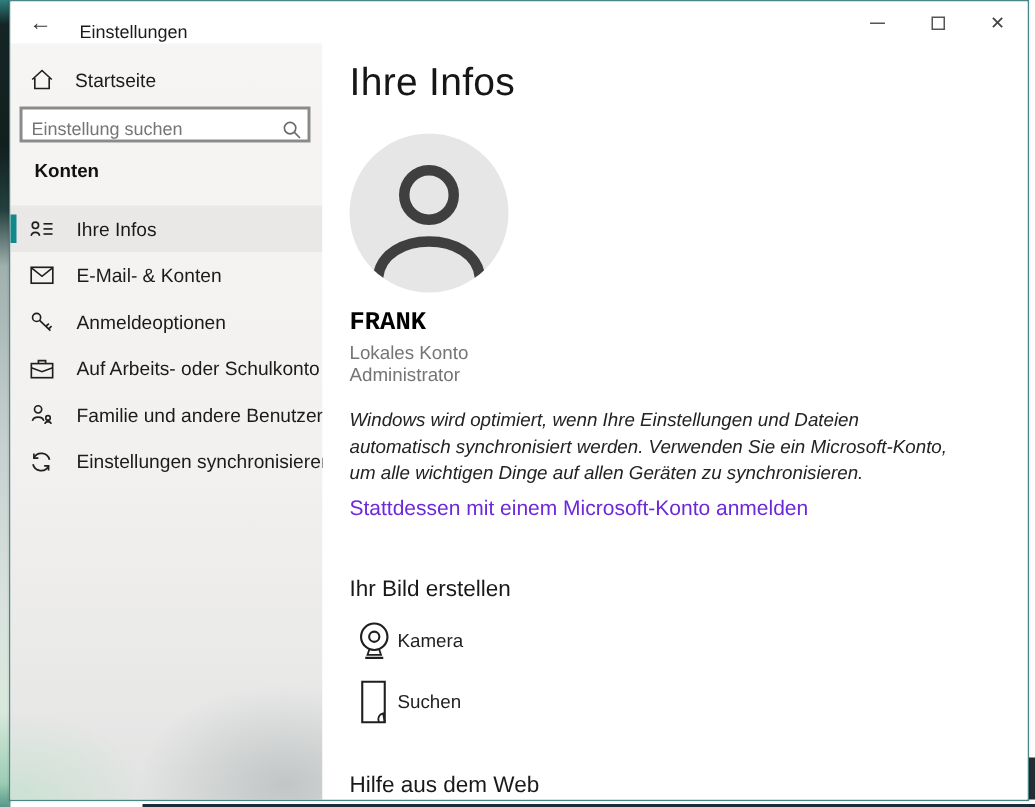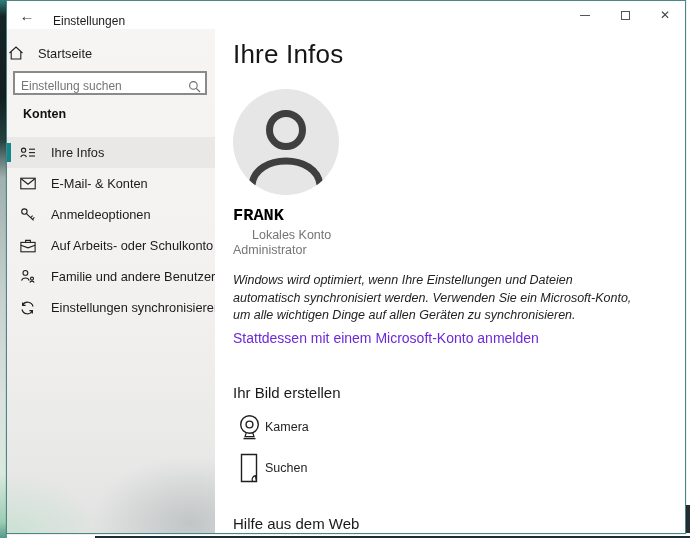--- a/index.html
+++ b/index.html
@@ -35,21 +35,21 @@
 
   
   .sidebar {
     width:208px; flex:0 0 208px; position:relative;
     background:
       radial-gradient(140px 95px at 88% 98%, rgba(140,148,152,0.38), transparent 70%),
       radial-gradient(130px 80px at 0% 100%, rgba(185,224,200,0.55), transparent 72%),
       linear-gradient(180deg,#f7f5f4 0%,#f3f1f0 55%,#eaeae9 80%,#e2e3e2 100%);
   }
   .home-row { position:absolute; left:0; top:8px; width:100%; height:32px;
-    display:flex; align-items:center; }
+    display:flex; align-items:center; padding-left:12px; }
   .home-row .nav-label { margin-left:14px; }
   .search-box { position:absolute; left:6px; top:42px; width:194px; height:24px;
     background:#fff; border:2px solid #8a8a8a; display:flex; align-items:flex-end; }
   .search-box input { flex:1; border:none; outline:none; font-family:"Liberation Sans",sans-serif;
     font-size:12px; color:#333; padding:0 4px 0 6px; background:transparent; }
   .search-box .mag { flex:0 0 22px; display:flex; align-items:center; justify-content:center; }
   .group-label { position:absolute; left:16px; top:78px; font-size:12.5px; font-weight:bold; color:#111; }
 
   .nav { position:absolute; left:0; top:108px; width:100%; }
   .nav-item { position:relative; height:31px; display:flex; align-items:center; padding-left:12px; }
@@ -57,21 +57,21 @@
   .nav-item.selected .accent { position:absolute; left:0; top:6px; width:4px; height:19px; background:#12888d; }
   .nav-icon { width:17px; height:17px; flex:0 0 17px; display:flex; align-items:center; justify-content:center; }
   .nav-label { margin-left:15px; font-size:12.8px; color:#1b1b1b; white-space:nowrap; }
 
   
   .content { flex:1; position:relative; background:#fff; overflow:hidden; }
   .page-title { position:absolute; left:18px; top:10px; font-size:26px; font-weight:300; color:#161616; letter-spacing:0.2px; }
   .avatar { position:absolute; left:18px; top:60px; width:106px; height:106px; border-radius:50%;
     background:#e6e6e6; display:flex; align-items:center; justify-content:center; overflow:hidden; }
   .acct-name { position:absolute; left:18px; top:177px; font-size:17px; font-weight:bold; color:#000;font-family:Liberation Mono, monospace; }
-  .acct-type { position:absolute; left:18px; top:199px; font-size:12.5px; color:#757575;margin-left:19px; }
+  .acct-type { position:absolute; left:18px; top:199px; font-size:12.5px; color:#757575; }
   .acct-role { position:absolute; left:18px; top:214px; font-size:12.5px; color:#757575; }
   .desc { position:absolute; left:18px; top:243px; width:440px; font-size:12.5px; line-height:17.5px; color:#232323;font-style:italic; }
   .link { position:absolute; left:18px; top:301px; font-size:14px; color:#6d28d9; cursor:default; }
   .sec-head { position:absolute; left:18px; font-size:15px; color:#191919; }
   .sec-head.create { top:355px; }
   .sec-head.help { top:486px; }
   .cam-icon { position:absolute; left:22px; top:385px; }
   .cam-label { position:absolute; left:50px; top:391px; font-size:12.5px; color:#1f1f1f; }
   .browse-icon { position:absolute; left:24px; top:424px; }
   .browse-label { position:absolute; left:50px; top:432px; font-size:12.5px; color:#1f1f1f; }

